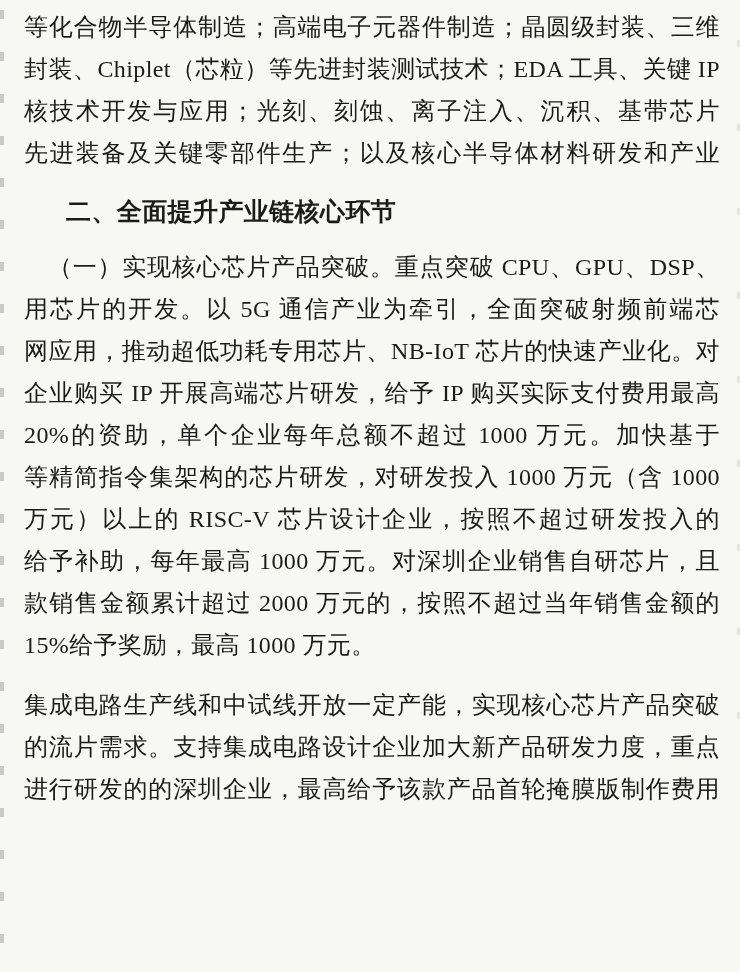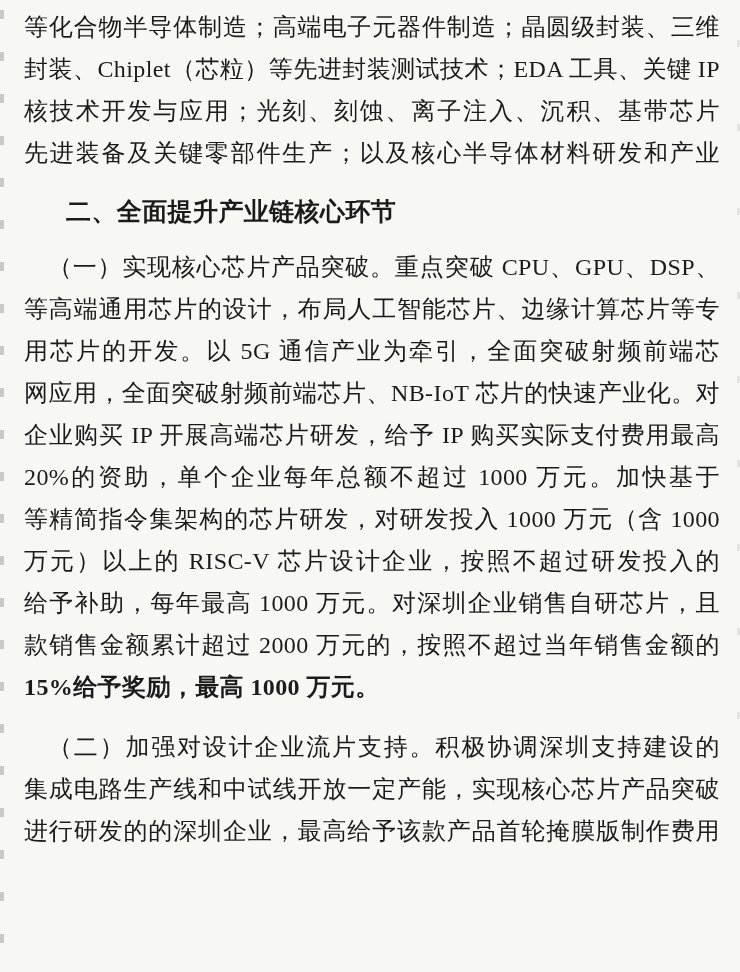--- a/index.html
+++ b/index.html
@@ -21,21 +21,20 @@
   }
   .line {
     height: 42px;
     text-align: justify;
     text-align-last: justify;
     overflow: hidden;
   }
   .line.end {
     text-align: left;
     text-align-last: left;
-    font-weight: bold;
   }
   .indent { text-indent: 24px; }
   .lead {
     font-family: "Liberation Sans", "DejaVu Sans", sans-serif;
     font-weight: 400;
     letter-spacing: 0.2px;
   }
   .heading {
     font-family: "Liberation Sans", "DejaVu Sans", sans-serif;
     font-weight: 700;
@@ -76,30 +75,29 @@
     <div class="line">等化合物半导体制造；高端电子元器件制造；晶圆级封装、三维</div>
     <div class="line">封装、Chiplet（芯粒）等先进封装测试技术；EDA 工具、关键 IP</div>
     <div class="line">核技术开发与应用；光刻、刻蚀、离子注入、沉积、基带芯片</div>
     <div class="line">先进装备及关键零部件生产；以及核心半导体材料研发和产业化。</div>
   </div>
 
   <div class="heading">二、全面提升产业链核心环节</div>
 
   <div class="para1">
     <div class="line indent"><span class="lead">（一）实现核心芯片产品突破。</span><span>重点突破 CPU、GPU、DSP、FPGA</span></div>
-    <div class="line">等高端通用芯片的设计，布局人工智能芯片、边缘计算芯片等专</div>
     <div class="line">用芯片的开发。以 5G 通信产业为牵引，全面突破射频前端芯片、</div>
-    <div class="line">网应用，全面突破射频前端芯片、NB-IoT 芯片的快速产业化。对</div>
+    <div class="line">网应用，推动超低功耗专用芯片、NB-IoT 芯片的快速产业化。对</div>
     <div class="line">企业购买 IP 开展高端芯片研发，给予 IP 购买实际支付费用最高</div>
     <div class="line">20%的资助，单个企业每年总额不超过 1000 万元。加快基于 RISC-V</div>
     <div class="line">等精简指令集架构的芯片研发，对研发投入 1000 万元（含 1000</div>
     <div class="line">万元）以上的 RISC-V 芯片设计企业，按照不超过研发投入的 20%</div>
     <div class="line">给予补助，每年最高 1000 万元。对深圳企业销售自研芯片，且单</div>
     <div class="line">款销售金额累计超过 2000 万元的，按照不超过当年销售金额的</div>
     <div class="line end">15%给予奖励，最高 1000 万元。</div>
   </div>
 
   <div class="para2">
-    <div class="line indent"><span class="lead">（二）加强对设计企业流片支持。</span><span>积极协调深圳支持建设的</span></div>
     <div class="line">集成电路生产线和中试线开放一定产能，实现核心芯片产品突破</div>
+    <div class="line">的流片需求。支持集成电路设计企业加大新产品研发力度，重点</div>
     <div class="line">进行研发的的深圳企业，最高给予该款产品首轮掩膜版制作费用</div>
   </div>
 </div>
 
 </body></html>

